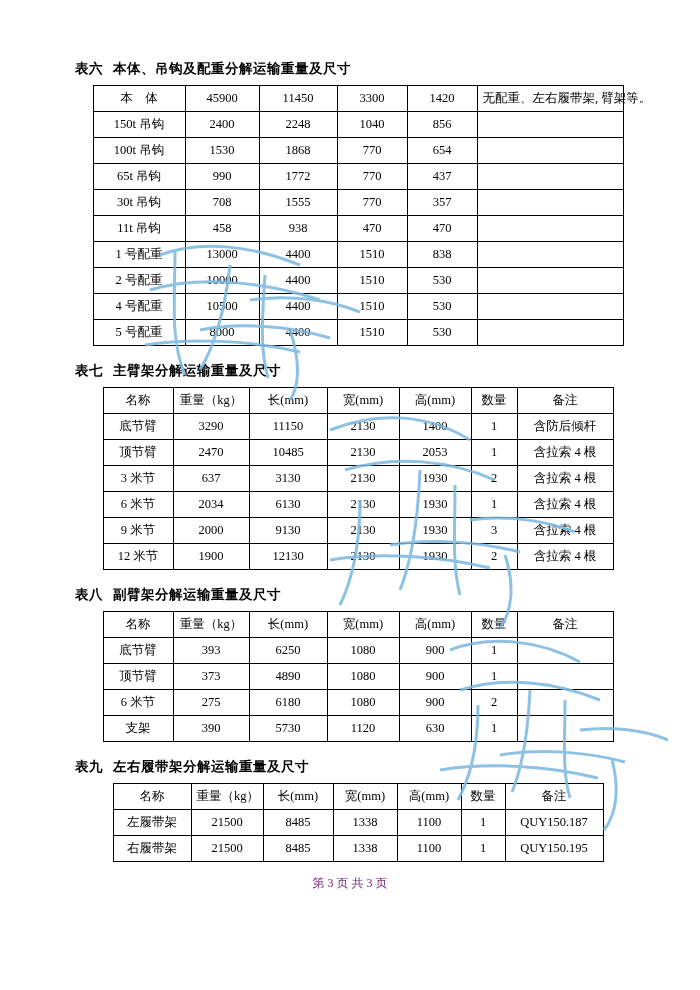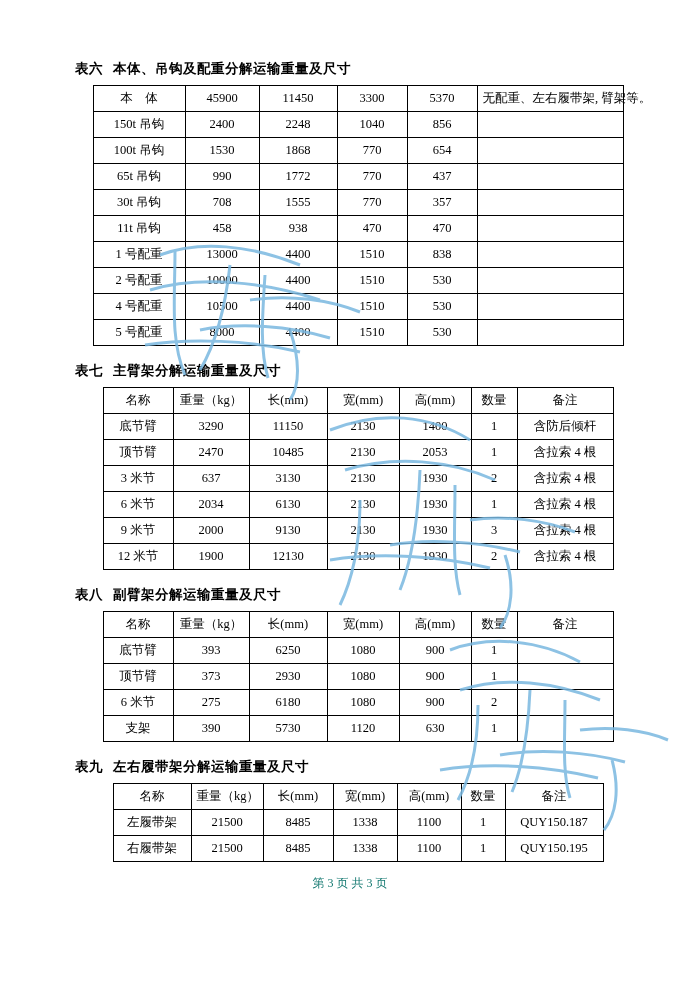--- a/index.html
+++ b/index.html
@@ -101,21 +101,21 @@
   .t9 col.c4 { width: 64px; }
   .t9 col.c5 { width: 44px; }
   .t9 col.c6 { width: 98px; }
   .footer {
     position: absolute;
     left: 0;
     bottom: 42px;
     width: 700px;
     text-align: center;
     font-size: 12px;
-    color: #0f766e;
+    color: #701a75;
     z-index: 2;
   }
 </style>
 </head>
 <body>
 
 <div class="page">
 
   <svg class="watermark" viewBox="0 0 700 990">
     <g fill="none" stroke="#7ab8e0" stroke-width="3" opacity="0.85">
@@ -163,21 +163,21 @@
           <col class="c3">
           <col class="c4">
           <col class="c5">
         </colgroup>
       <tbody>
       <tr>
         <td class="left">本　体</td>
         <td>45900</td>
         <td>11450</td>
         <td>3300</td>
-        <td>5370</td>
+        <td>1420</td>
         <td class="left">无配重、左右履带架, 臂架等。</td>
       </tr>
       <tr>
         <td class="left">150t 吊钩</td>
         <td>2400</td>
         <td>2248</td>
         <td>1040</td>
         <td>856</td>
         <td class="left"></td>
       </tr>
@@ -356,21 +356,21 @@
         <td class="left">393</td>
         <td class="left">6250</td>
         <td class="left">1080</td>
         <td class="left">900</td>
         <td class="left">1</td>
         <td class="left"></td>
       </tr>
       <tr>
         <td class="left">顶节臂</td>
         <td class="left">373</td>
-        <td class="left">2930</td>
+        <td class="left">4890</td>
         <td class="left">1080</td>
         <td class="left">900</td>
         <td class="left">1</td>
         <td class="left"></td>
       </tr>
       <tr>
         <td class="left">6 米节</td>
         <td class="left">275</td>
         <td class="left">6180</td>
         <td class="left">1080</td>

